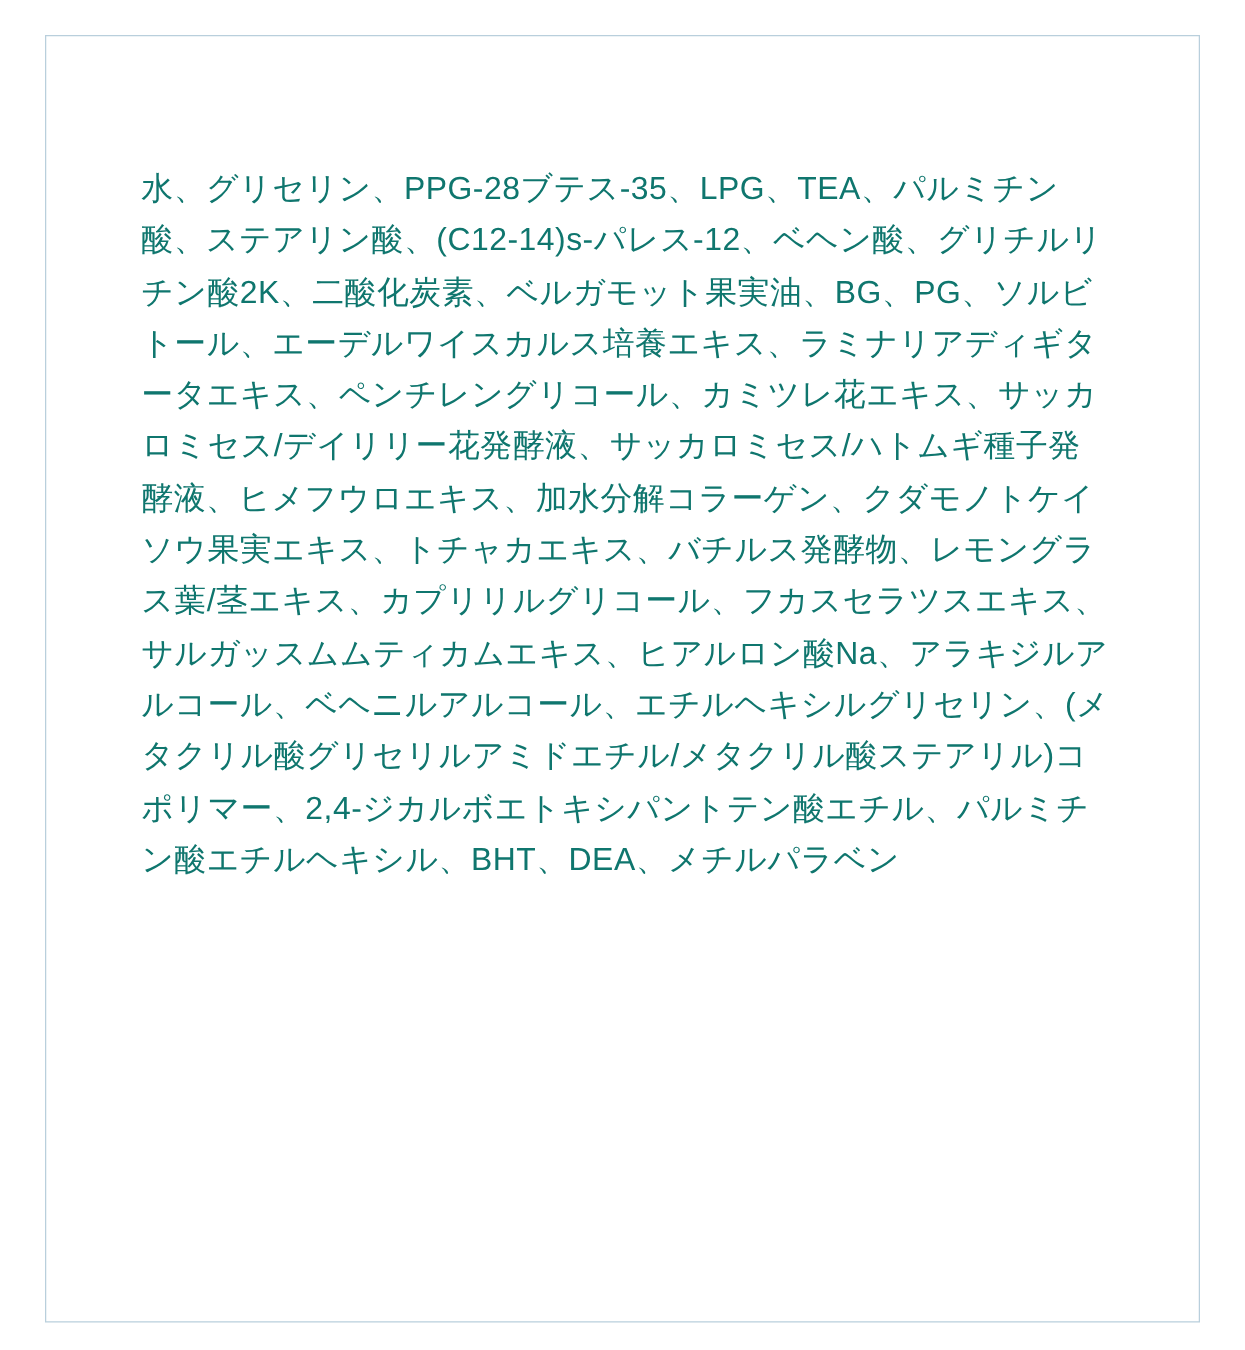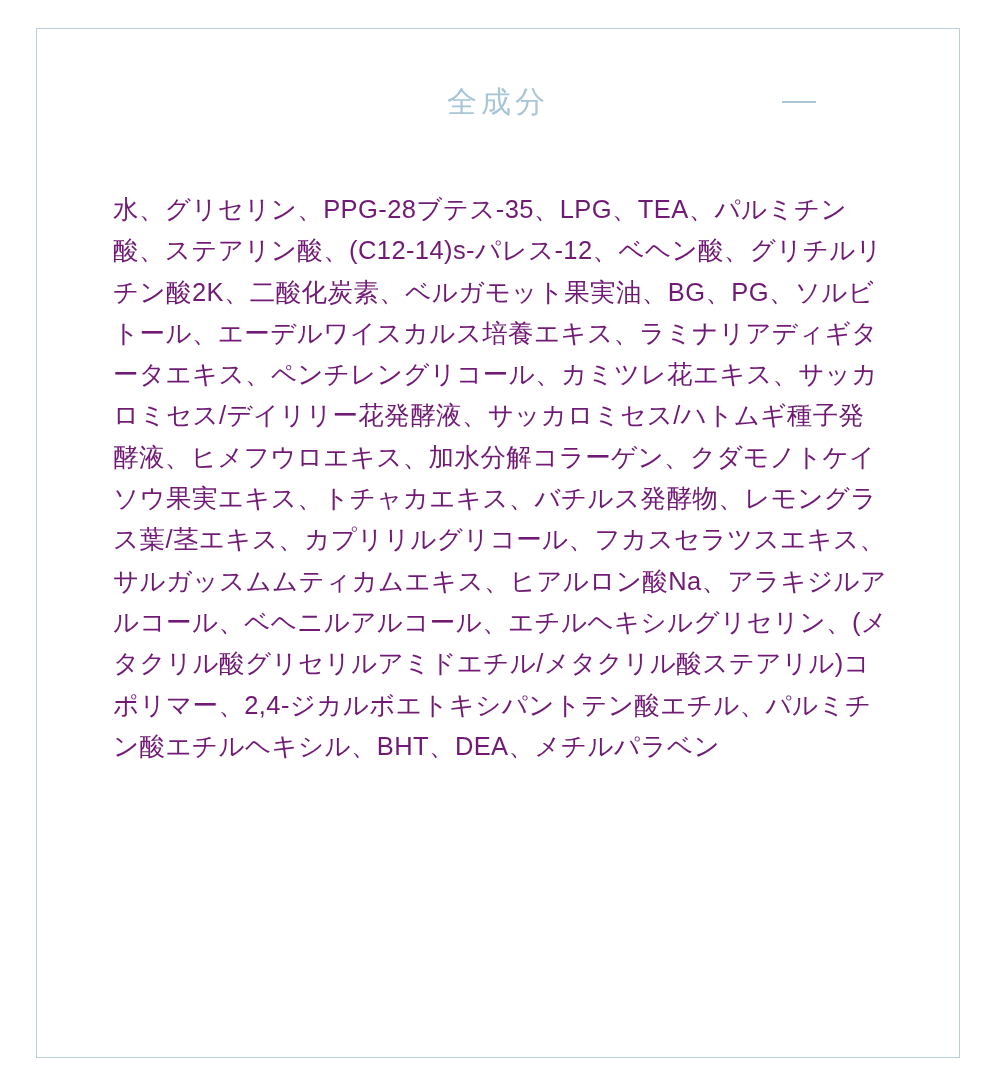--- a/index.html
+++ b/index.html
@@ -72,39 +72,32 @@
   }
 
   .ingredients-body {
     margin-top: 58px;
     padding: 0 24px 0 30px;
   }
 
   .ingredients-text {
     font-size: 25.5px;
     line-height: 1.62;
-    color: #701a75;
+    color: #0f766e;
     letter-spacing: 0.4px;
     text-align: left;
     word-break: break-all;
     white-space: normal;
   }
 </style>
 </head>
 <body>
 
 <div class="page">
   <section class="panel">
 
-    <div class="panel-header">
-      <h1 class="panel-title">全成分</h1>
-
-      <button class="collapse-toggle">
-        <span class="bar"></span>
-      </button>
-    </div>
 
     <div class="ingredients-body">
       <p class="ingredients-text">水、グリセリン、PPG-28ブテス-35、LPG、TEA、パルミチン酸、ステアリン酸、(C12-14)s-パレス-12、ベヘン酸、グリチルリチン酸2K、二酸化炭素、ベルガモット果実油、BG、PG、ソルビトール、エーデルワイスカルス培養エキス、ラミナリアディギタータエキス、ペンチレングリコール、カミツレ花エキス、サッカロミセス/デイリリー花発酵液、サッカロミセス/ハトムギ種子発酵液、ヒメフウロエキス、加水分解コラーゲン、クダモノトケイソウ果実エキス、トチャカエキス、バチルス発酵物、レモングラス葉/茎エキス、カプリリルグリコール、フカスセラツスエキス、サルガッスムムティカムエキス、ヒアルロン酸Na、アラキジルアルコール、ベヘニルアルコール、エチルヘキシルグリセリン、(メタクリル酸グリセリルアミドエチル/メタクリル酸ステアリル)コポリマー、2,4-ジカルボエトキシパントテン酸エチル、パルミチン酸エチルヘキシル、BHT、DEA、メチルパラベン</p>
     </div>
 
   </section>
 </div>
 
 </body></html>

